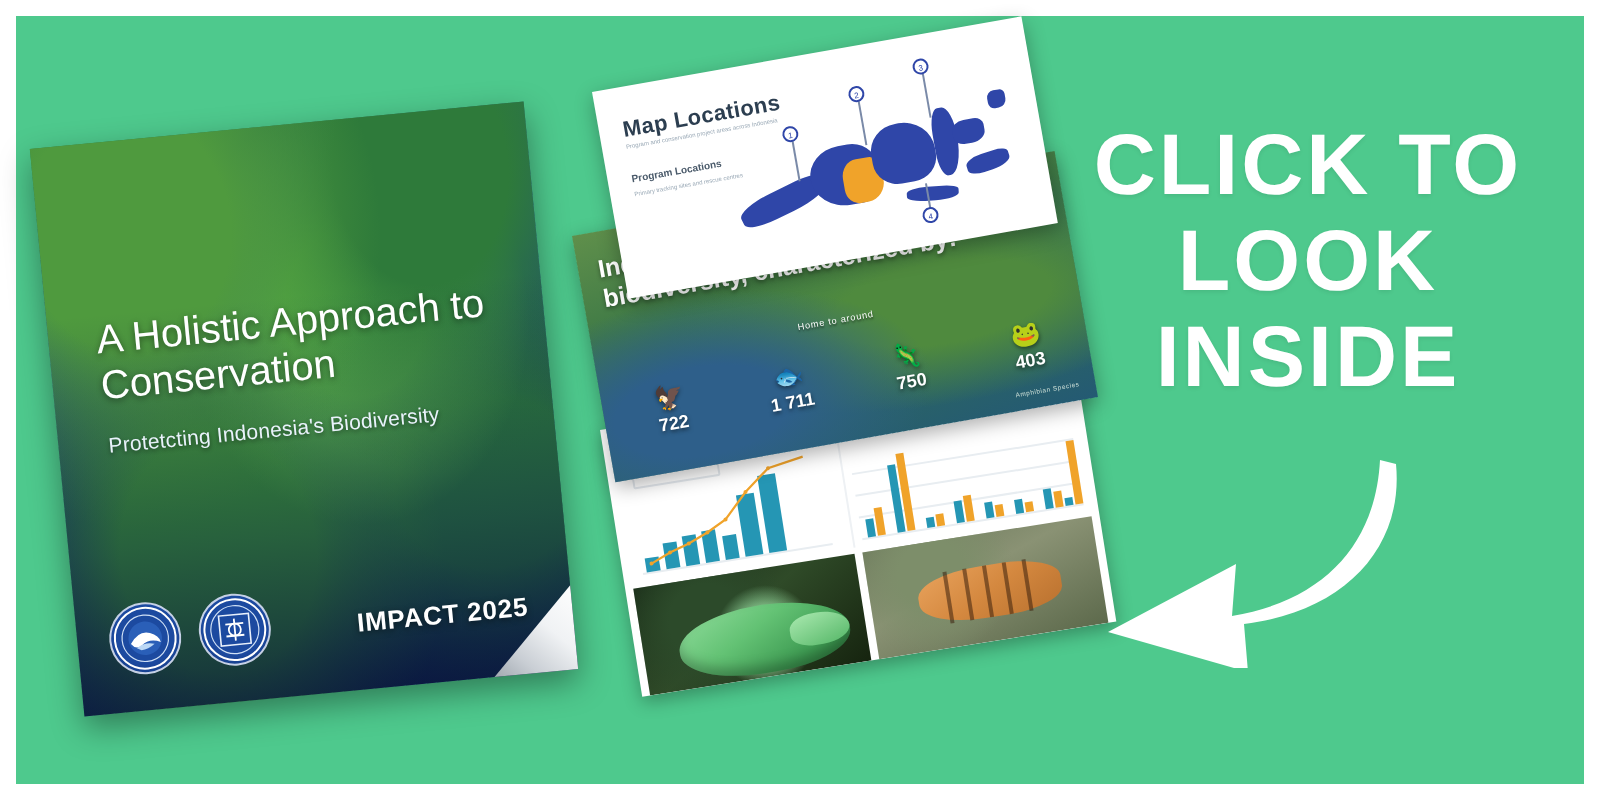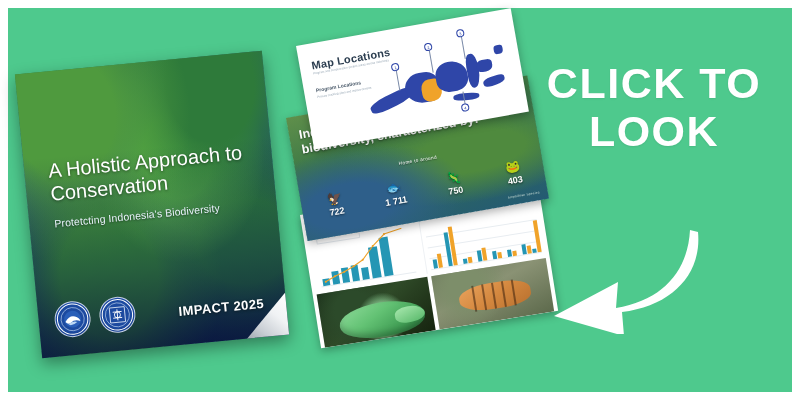--- a/index.html
+++ b/index.html
@@ -408,17 +408,18 @@
       </div>
 
       <div class="cover-impact">IMPACT 2025</div>
       <div class="curl"></div>
     </div>
   </div>
 
   <div class="promo">
     <div class="promo-line promo-l1">CLICK TO</div>
     <div class="promo-line promo-l2">LOOK</div>
+    <div class="promo-line promo-l3">INSIDE</div>
     <svg class="promo-arrow" viewBox="0 0 180 110">
       <path d="M152 6 C150 46 126 76 78 84 L80 58 L16 92 L86 112 L84 88 C134 82 164 50 160 8 Z" fill="#ffffff"></path>
     </svg>
   </div>
 </div>
 
 </body></html>

